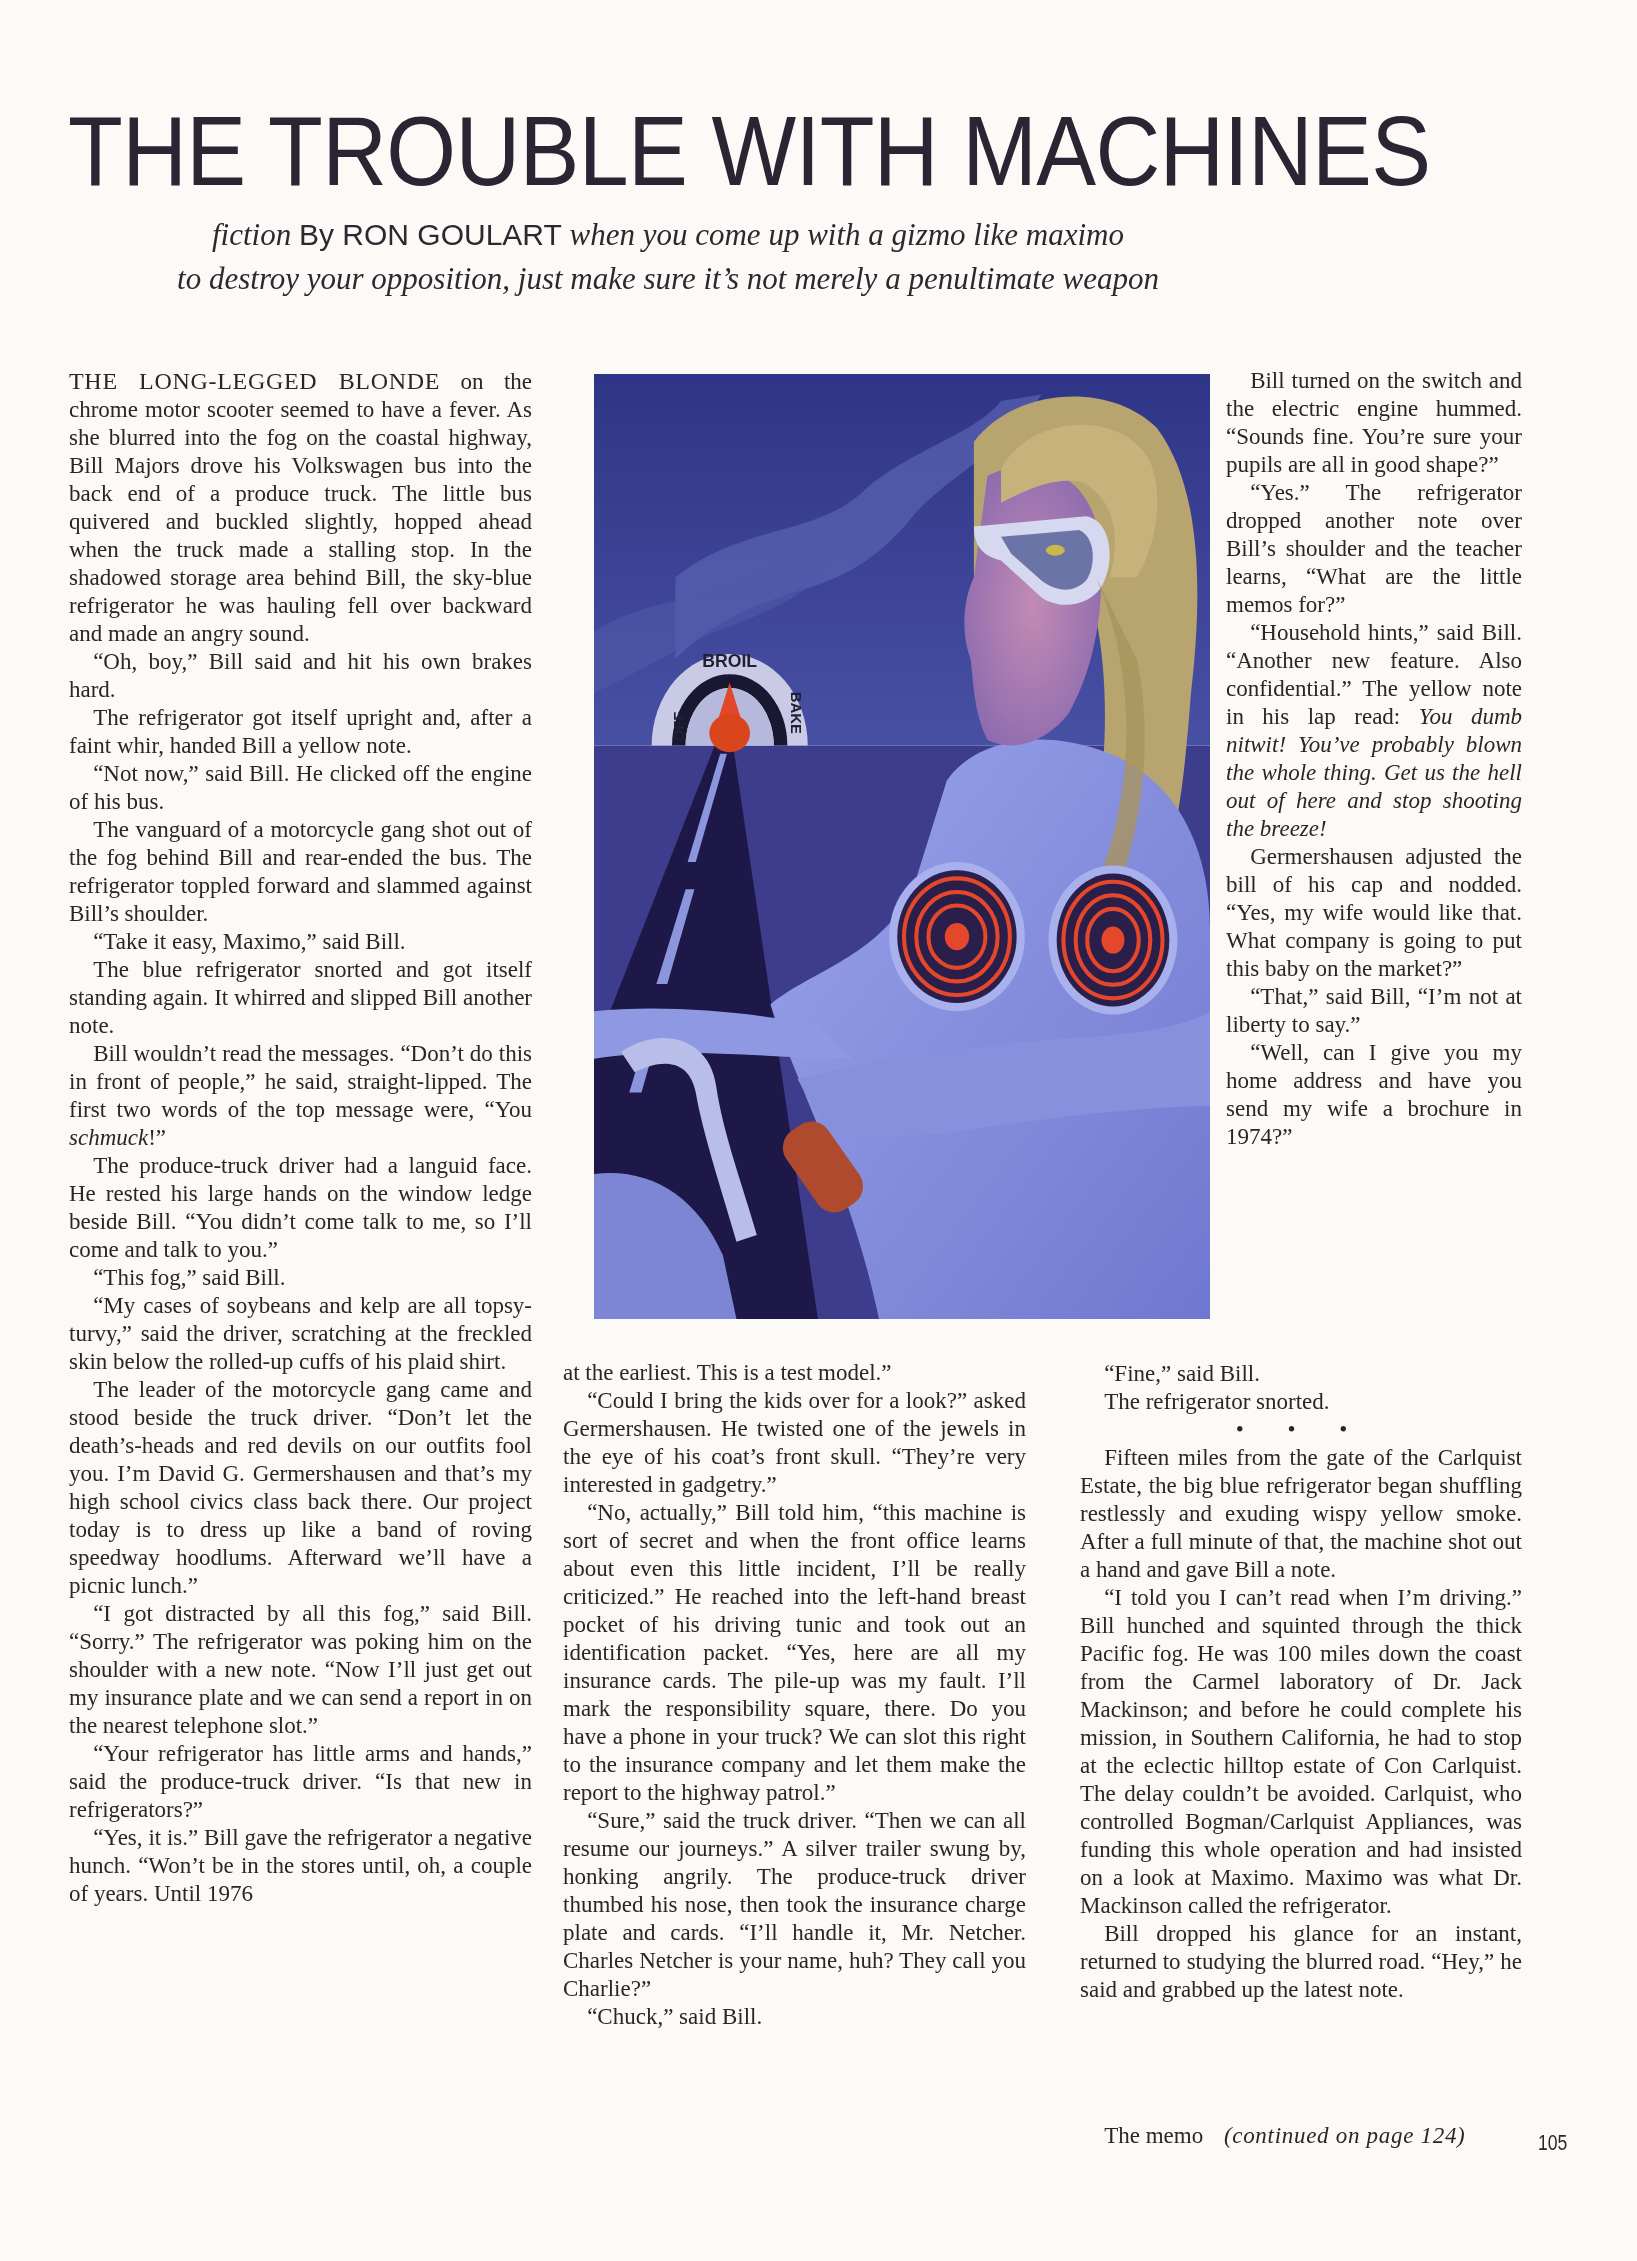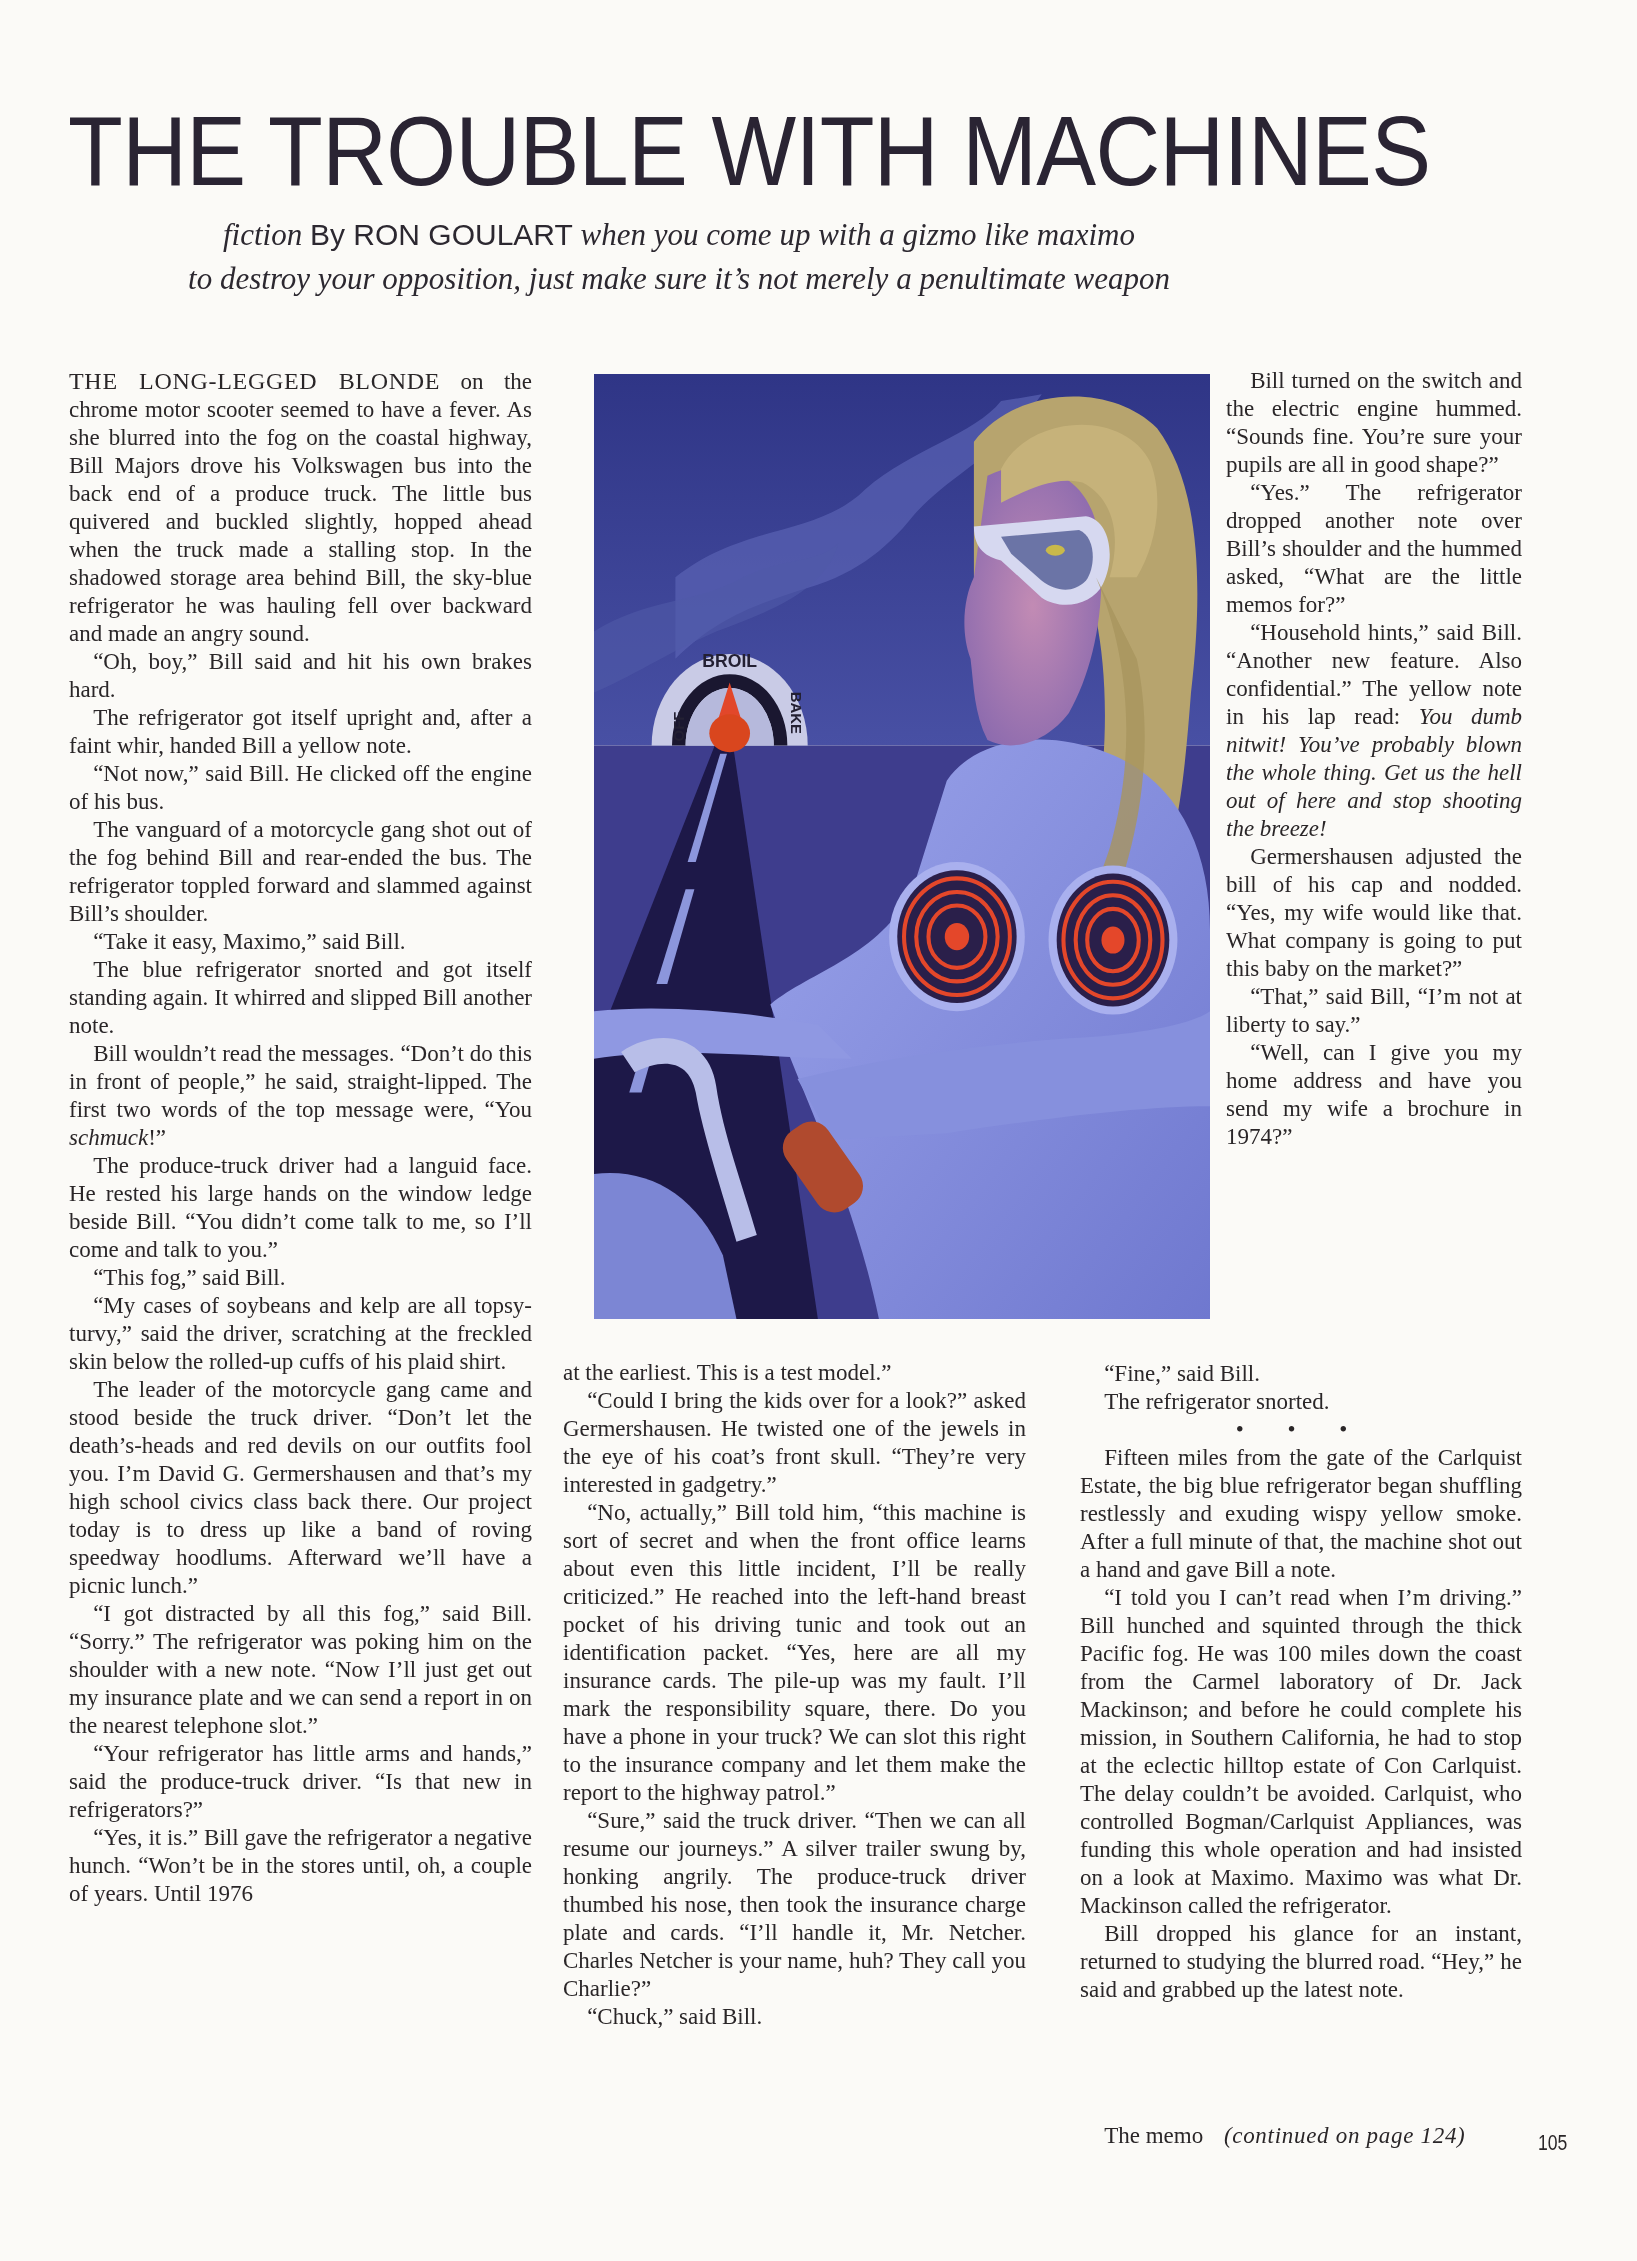--- a/index.html
+++ b/index.html
@@ -13,21 +13,21 @@
   }
   .title {
     position: absolute; left: 68px; top: 100px; width: 1519px;
     font-family: "Liberation Sans", "DejaVu Sans", sans-serif;
     font-size: 98px; line-height: 102px; letter-spacing: -0.7px;
     color: #2a2433; white-space: nowrap;
     transform: scaleX(0.915); transform-origin: left top;
   }
   .dek {
     position: absolute; left: 0; width: 1336px; text-align: center;
-    font-size: 31px; line-height: 45px; color: #2c2830; margin-left: 11px;
+    font-size: 31px; line-height: 45px; color: #2c2830;
   }
   .dek .it { font-style: italic; }
   .dek .byline { font-family: "Liberation Sans", "DejaVu Sans", sans-serif; font-style: normal; font-size: 30px; }
   .col {
     position: absolute;
     font-size: 23px; line-height: 28px;
     text-align: justify; hyphens: manual;
   }
   .col p { margin: 0; text-indent: 1.05em; }
   .col p.noindent { text-indent: 0; }
@@ -172,21 +172,21 @@
 <div class="col c2">
   <p class="noindent">at the earliest. This is a test model.”</p>
   <p>“Could I bring the kids over for a look?” asked Germershausen. He twisted one of the jewels in the eye of his coat’s front skull. “They’re very interested in gadgetry.”</p>
   <p>“No, actually,” Bill told him, “this ma­chine is sort of secret and when the front office learns about even this little incident, I’ll be really criticized.” He reached into the left-hand breast pocket of his driving tunic and took out an identification packet. “Yes, here are all my insurance cards. The pile-up was my fault. I’ll mark the responsibility square, there. Do you have a phone in your truck? We can slot this right to the insurance company and let them make the report to the highway patrol.”</p>
   <p>“Sure,” said the truck driver. “Then we can all resume our journeys.” A sil­ver trailer swung by, honking angrily. The produce-truck driver thumbed his nose, then took the insurance charge plate and cards. “I’ll handle it, Mr. Netcher. Charles Netcher is your name, huh? They call you Charlie?”</p>
   <p>“Chuck,” said Bill.</p>
 </div>
 
 <div class="col c3a">
   <p>Bill turned on the switch and the electric engine hummed. “Sounds fine. You’re sure your pupils are all in good shape?”</p>
-  <p>“Yes.” The refrigerator dropped another note over Bill’s shoulder and the hummed asked, “What are the little memos for?”</p>
+  <p>“Yes.” The refrigerator dropped another note over Bill’s shoulder and the teacher learns, “What are the little memos for?”</p>
   <p><span>“Household hints,” said Bill. “Another new fea­ture. Also confidential.” The yellow note in his lap read: </span><span class="it">You dumb nitwit! You’ve probably blown the whole thing. Get us the hell out of here and stop shooting the breeze!</span></p>
   <p>Germershausen adjusted the bill of his cap and nodded. “Yes, my wife would like that. What company is going to put this baby on the market?”</p>
   <p>“That,” said Bill, “I’m not at liberty to say.”</p>
   <p>“Well, can I give you my home address and have you send my wife a bro­chure in 1974?”</p>
 </div>
 
 <div class="col c3b">
   <p>“Fine,” said Bill.</p>
   <p>The refrigerator snorted.</p>
   <p class="center">• • •</p>

